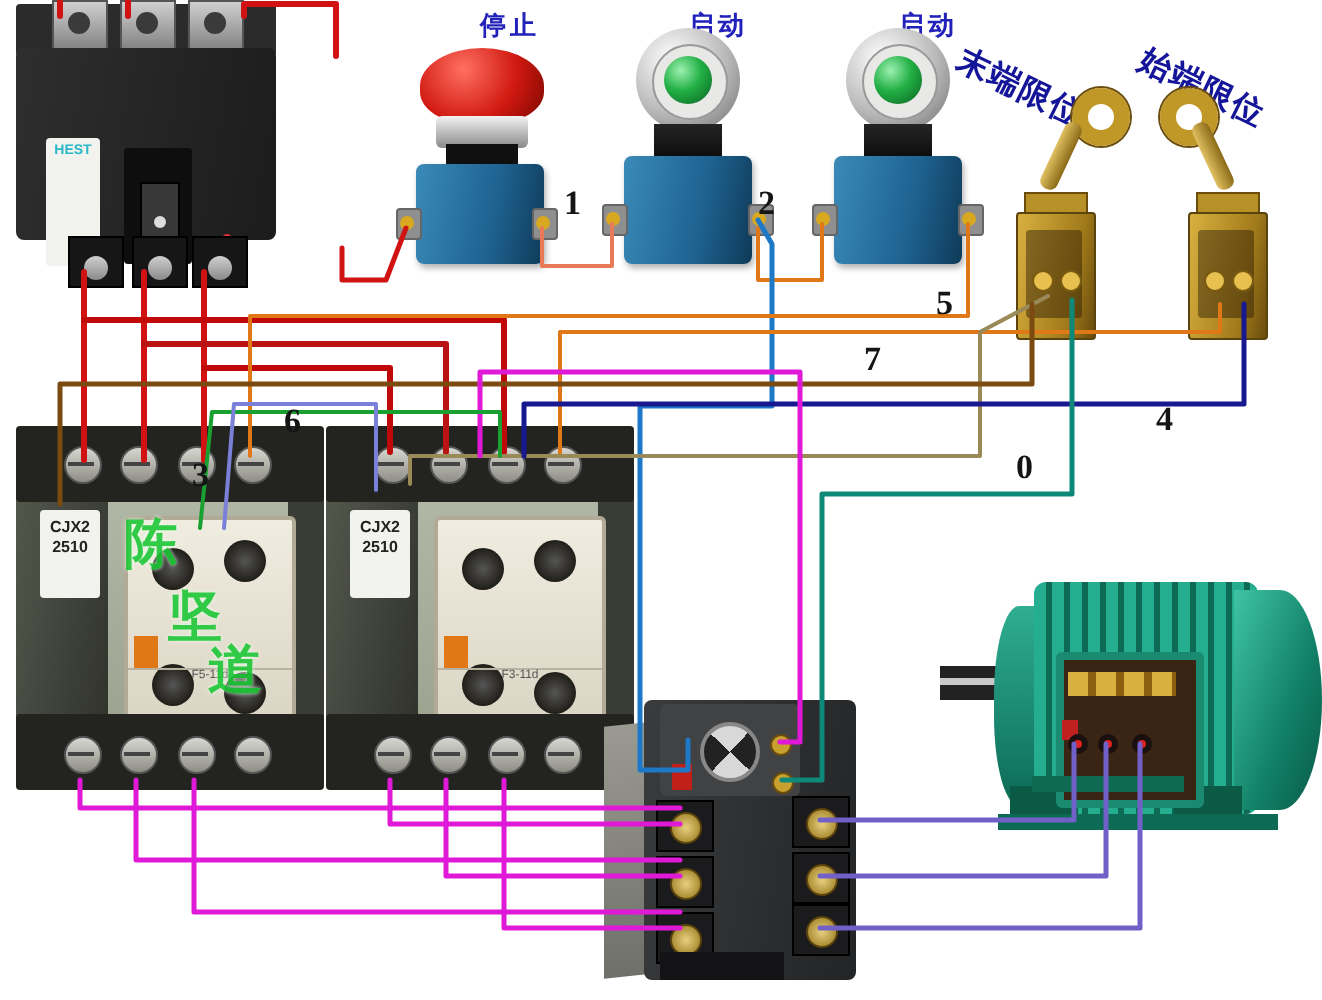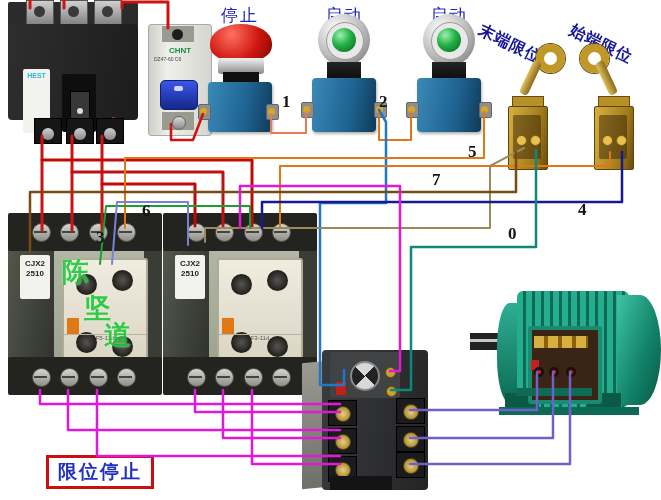--- a/index.html
+++ b/index.html
@@ -8,21 +8,21 @@
   .abs{position:absolute;}
   
   #component-layer{position:absolute;inset:0;z-index:10;}
   #watermark-layer{position:absolute;inset:0;z-index:38;pointer-events:none;}
   #wire-layer{position:absolute;inset:0;z-index:40;pointer-events:none;}
   #wire-label-layer{position:absolute;inset:0;z-index:60;pointer-events:none;}
   .wire-num{position:absolute;font:bold 17px "Liberation Serif",serif;color:#151515;}
   .wm-char{position:absolute;font:bold 27px "Liberation Sans",sans-serif;color:#1ec838;
            text-shadow:0 0 2px #eaffea;opacity:.9;}
   
-  .cn-label{position:absolute;font-weight:normal;font-size:17px;color:#2222bb;letter-spacing:2px;text-align:center;}
+  .cn-label{position:absolute;font-weight:bold;font-size:13px;color:#2222bb;letter-spacing:2px;text-align:right;}
   .limit-label{position:absolute;font-weight:bold;font-size:16px;color:#15159a;letter-spacing:1px;
                transform-origin:left top;transform:rotate(26deg);white-space:nowrap;}
   #aux-note{position:absolute;left:10px;top:428px;font-weight:bold;font-size:16px;color:#2030c0;letter-spacing:1px;z-index:60;}
   #limit-stop-box{position:absolute;left:46px;top:455px;border:3px solid #cc1010;background:#fff;
                   padding:1px 9px;z-index:60;}
   #limit-stop-box span{font-weight:bold;font-size:19px;color:#2030c0;letter-spacing:2px;}
   
   #mccb{left:8px;top:2px;width:130px;height:140px;}
   .mccb-top{position:absolute;left:0;top:0;width:130px;height:26px;background:#2b2b2b;border-radius:2px;}
   .lug{position:absolute;top:-2px;width:26px;height:24px;background:linear-gradient(#d0d0d0,#808080);border:1px solid #555;}
@@ -155,34 +155,20 @@
           </div>
         <div class="btab" style="left:58px">
             <i></i>
           </div>
         <div class="btab" style="left:88px">
             <i></i>
           </div>
       </div>
     </div>
 
-    <div class="abs" id="mcb">
-      <div class="mcb-body"></div>
-      <div class="mcb-plate-t">
-          <i></i>
-        </div>
-      <div class="mcb-brand">CHNT</div>
-      <div class="mcb-model">DZ47-60 C6</div>
-      <div class="mcb-toggle">
-          <i></i>
-        </div>
-      <div class="mcb-plate-b">
-          <i></i>
-        </div>
-    </div>
 
     <div>
       <div class="cn-label" style="left:210px;top:4px;width:60px;">停止</div>
       <div class="stop-dome"></div>
       <div class="stop-collar"></div>
       <div class="stop-ring"></div>
       <div class="pb-base" style="left:208px;top:82px;width:64px;height:50px;"></div>
       <div class="term" style="left:198px;top:104px;">
           <i></i>
         </div>
@@ -377,23 +363,20 @@
         </div>
       <div class="m-term" style="left:84px;top:92px;">
           <i></i>
         </div>
       <div class="m-term" style="left:101px;top:92px;">
           <i></i>
         </div>
       <div class="m-lip"></div>
     </div>
 
-    <div id="limit-stop-box">
-      <span>限位停止</span>
-    </div>
   </div>
 
   <div id="watermark-layer">
       <span class="wm-char" style="left: 62px; top: 254px;">陈</span>
       <span class="wm-char" style="left: 84px; top: 290px;">坚</span>
       <span class="wm-char" style="left: 104px; top: 317px;">道</span>
     </div>
 
   <svg id="wire-layer" width="661" height="500" viewBox="0 0 661 500">
       <polyline points="30,8 30,1" fill="none" stroke="#d01212" stroke-width="3" stroke-linejoin="round" stroke-linecap="round"></polyline>

